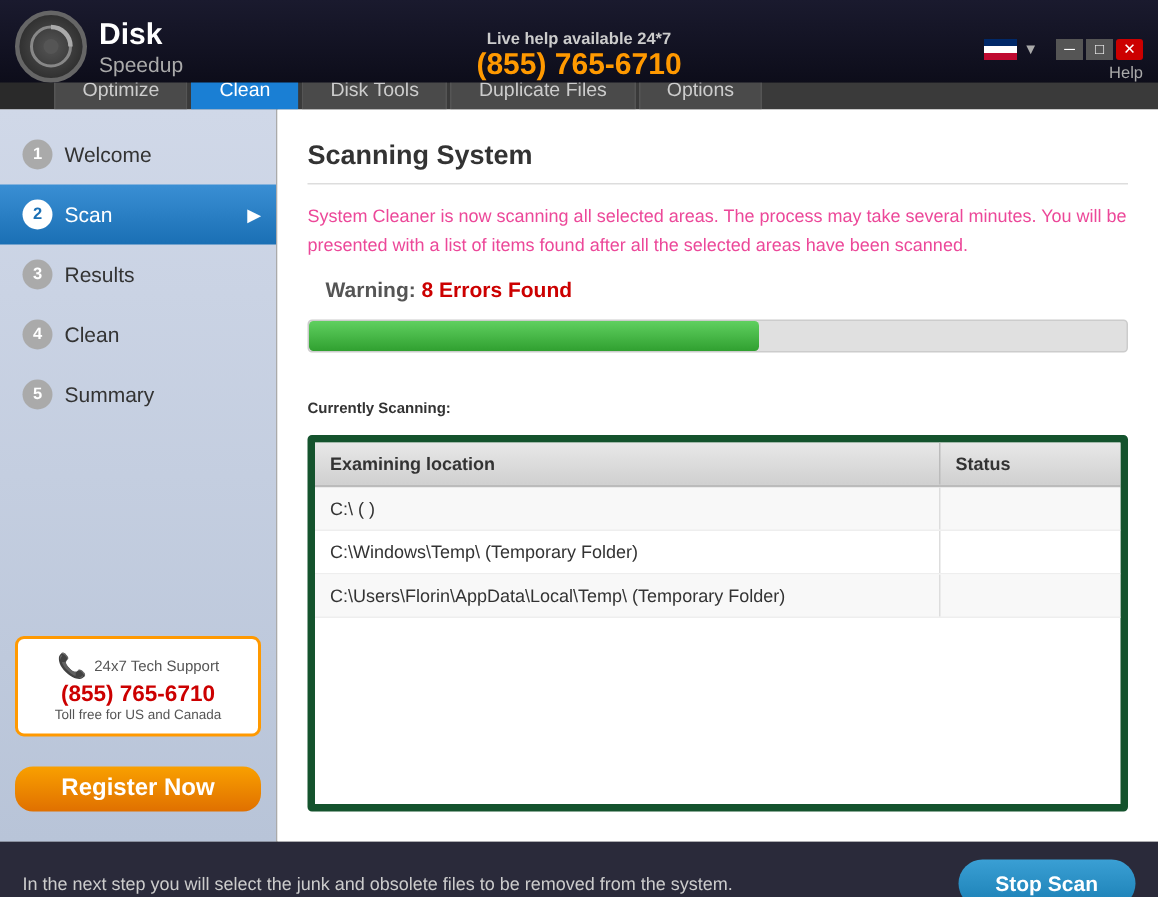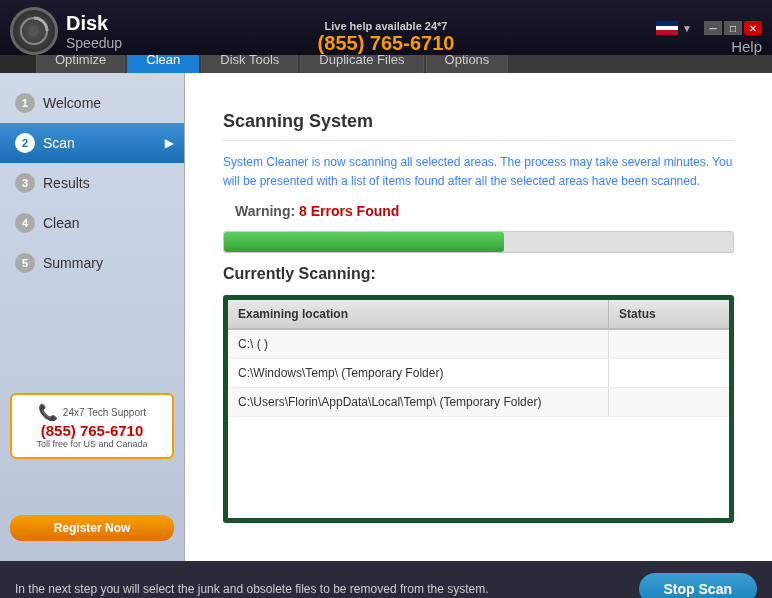--- a/index.html
+++ b/index.html
@@ -37,21 +37,21 @@
     .live-help { color: #ccc; font-size: 11px; font-weight: bold; }
     .phone { color: #f90; font-size: 20px; font-weight: bold; }
     .win-btn {
       width: 18px; height: 14px; border: none; cursor: pointer; font-size: 10px;
       display: flex; align-items: center; justify-content: center;
     }
     .win-min { background: #555; color: white; }
     .win-max { background: #555; color: white; }
     .win-close { background: #c00; color: white; border-radius: 2px; }
     .flag { width: 22px; height: 14px; background: linear-gradient(#002868 33%, white 33%, white 66%, #BF0A30 66%); }
-    .help-link { color: #aaa; font-size: 15px; margin-left: 5px; }
+    .help-link { color: #aaa; font-size: 11px; margin-left: 5px; }
     .top-right { display: flex; flex-direction: column; align-items: flex-end; gap: 3px; }
 
     
     .nav-tabs {
       background: #3a3a3a;
       height: 18px;
       display: flex;
       align-items: flex-end;
       gap: 2px;
       margin-left: 36px;
@@ -131,55 +131,54 @@
     .tech-support-box .ts-toll { font-size: 9px; color: #555; }
     .phone-icon { color: #c00; font-size: 16px; }
     .register-box { padding: 10px; text-align: center; }
     .register-text { font-size: 10px; color: #444; margin-bottom: 6px; line-height: 1.4; }
     .register-btn {
       background: linear-gradient(to bottom, #f9a000, #e07000);
       color: white;
       border: none;
       border-radius: 12px;
       padding: 6px 20px;
-      font-size: 12px;
+      font-size: 16px;
       font-weight: bold;
       cursor: pointer;
       width: 100%;
-      margin-top: 36px;
     }
 
     
     .content {
       flex: 1;
       background: white;
-      padding: 38px;
+      padding: 20px;
       overflow: auto;
       display: flex;
       flex-direction: column;
       gap: 12px;
     }
     .content-title { font-size: 18px; font-weight: bold; color: #333; border-bottom: 1px solid #ddd; padding-bottom: 8px; }
-    .content-desc { font-size: 12px; color: #3b82f6; line-height: 1.6; }
+    .content-desc { font-size: 12px; color: #ec4899; line-height: 1.6; }
     .warning-text { font-size: 14px; font-weight: bold; }
     .warning-label { color: #555; margin-left: 12px; }
     .warning-value { color: #c00; }
     .progress-bar-bg {
       height: 22px;
       background: #e0e0e0;
       border: 1px solid #ccc;
       border-radius: 3px;
       overflow: hidden;
     }
     .progress-bar-fill {
       height: 100%;
       background: linear-gradient(to bottom, #60d060, #30a030);
       border-radius: 3px;
     }
-    .scanning-label { font-size: 16px; font-weight: bold; color: #333; }
+    .scanning-label { font-size: 10px; font-weight: bold; color: #333; margin-top: 20px; }
     .scanning-path { font-size: 12px; color: #555; margin-top: 3px; }
     .table-area {
       border: 5px solid #14532d;
       border-radius: 3px;
       flex: 1;
       overflow: auto;
     }
     .table-header {
       display: flex;
       background: linear-gradient(to bottom, #e8e8e8, #d0d0d0);

